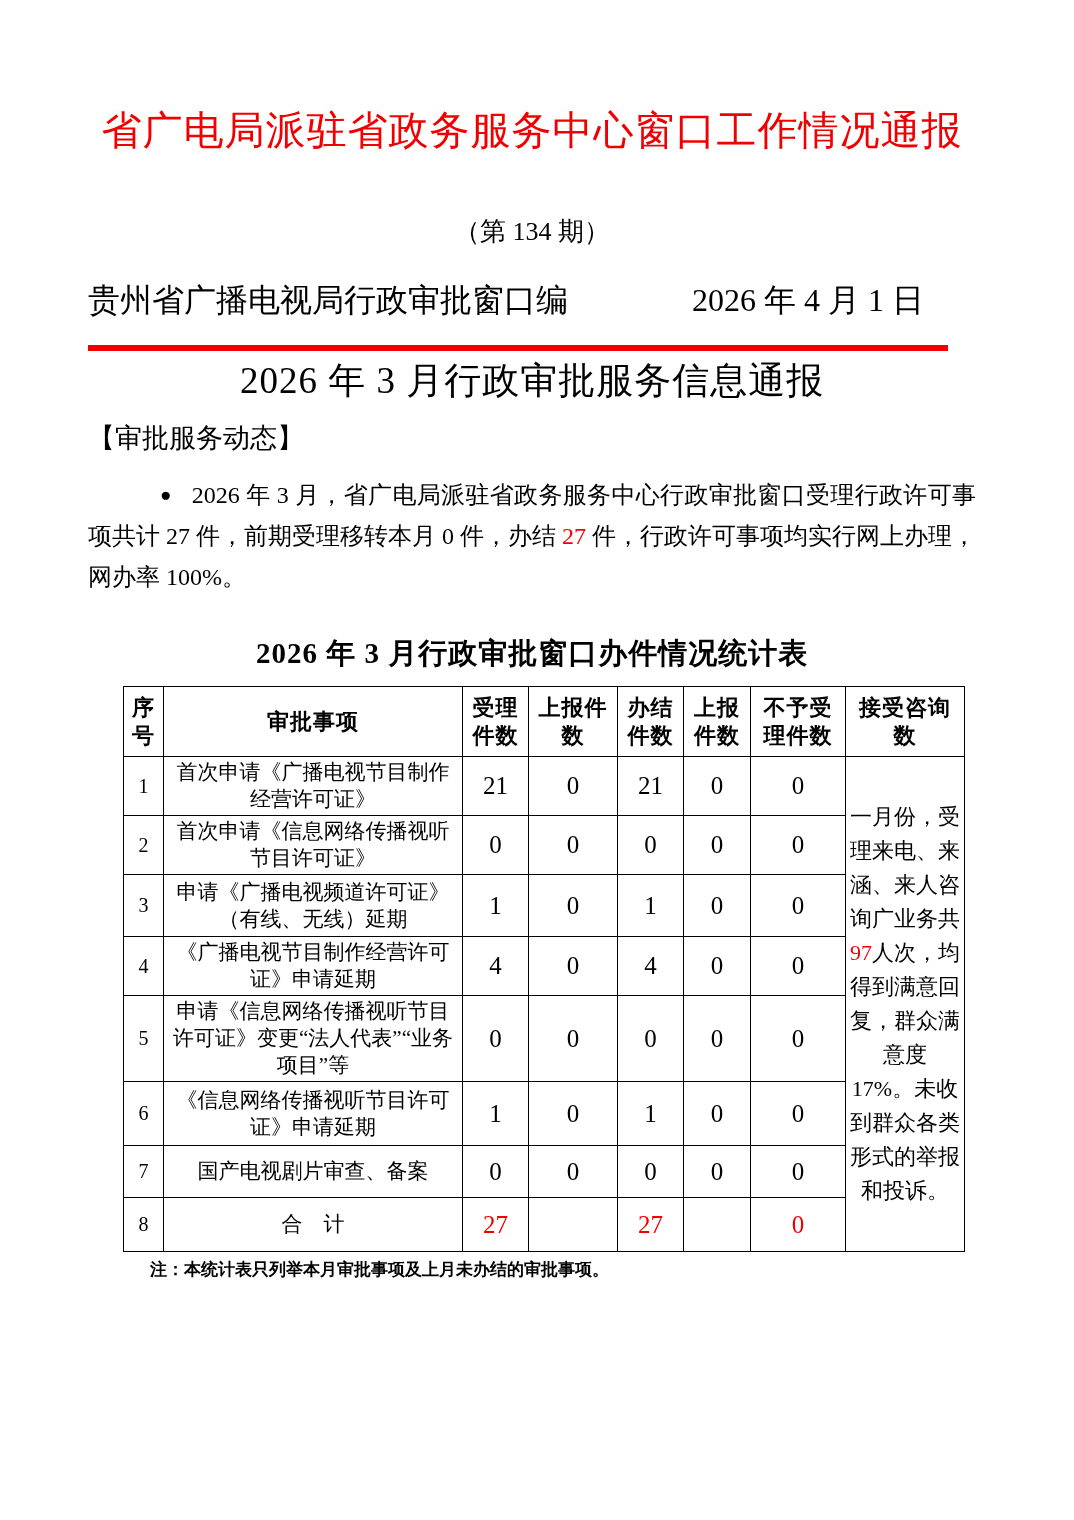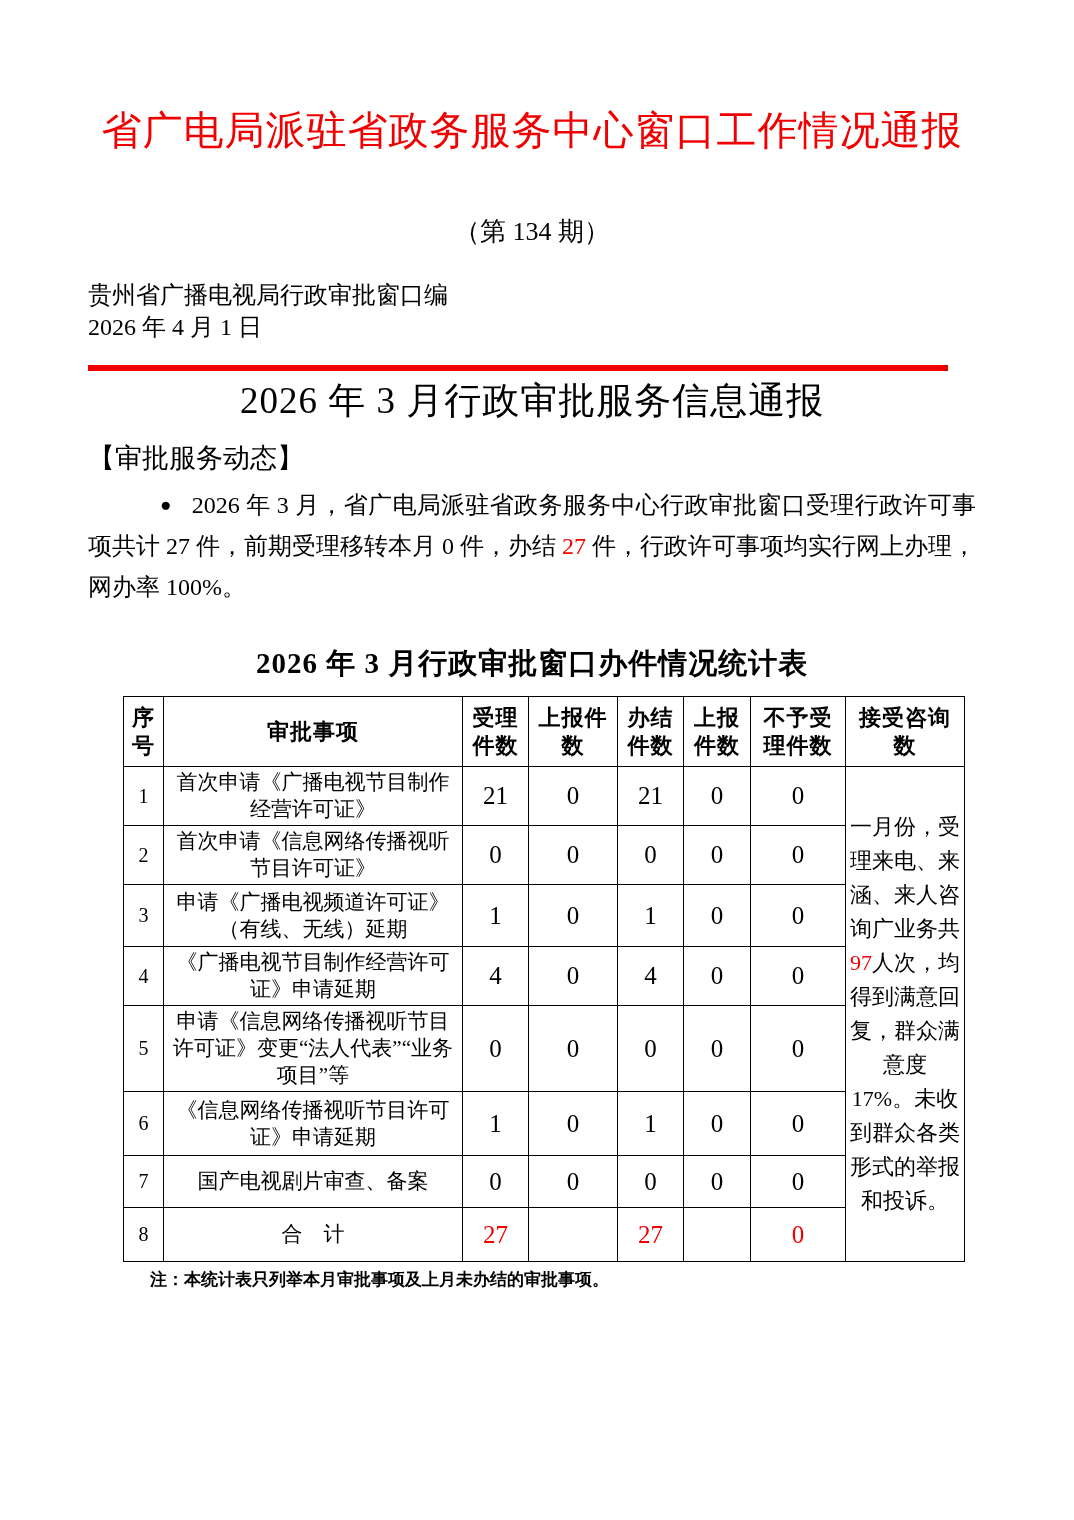--- a/index.html
+++ b/index.html
@@ -14,32 +14,32 @@
   .page { padding: 100px 98px 0 88px; }
 
   .main-title {
     margin: 0; font-size: 40px; line-height: 62px;
     font-weight: normal; text-align: center; color: var(--red);
     letter-spacing: 1px;
   }
   .issue { margin-top: 52px; text-align: center; font-size: 26px; }
   .byline {
     margin-top: 30px; display: flex; justify-content: space-between;
-    font-size: 24px; align-items: baseline; flex-direction: column;
+    font-size: 32px; align-items: baseline;
   }
   .byline .date { margin-right: 52px; }
   .rule { margin-top: 22px; width: 860px; height: 6px; background: var(--red); }
 
   .section-title {
     margin: 4px 0 0 0; font-size: 37px; line-height: 52px;
     font-weight: normal; text-align: center; letter-spacing: 1px;
   }
   .dyn-heading { margin-top: 13px; font-size: 27px; }
   .para {
-    margin-top: 8px; font-size: 24px; line-height: 41px;
+    margin-top: 18px; font-size: 24px; line-height: 41px;
     text-align: justify; text-indent: 72px;
   }
   .para .bullet { font-size: 19px; margin-right: 20px; vertical-align: 2px; }
   .red { color: var(--red); }
 
   .table-title {
     margin: 36px 0 0 0; font-size: 29px; font-weight: bold;
     text-align: center; letter-spacing: 1px;
   }
   table.stats {

